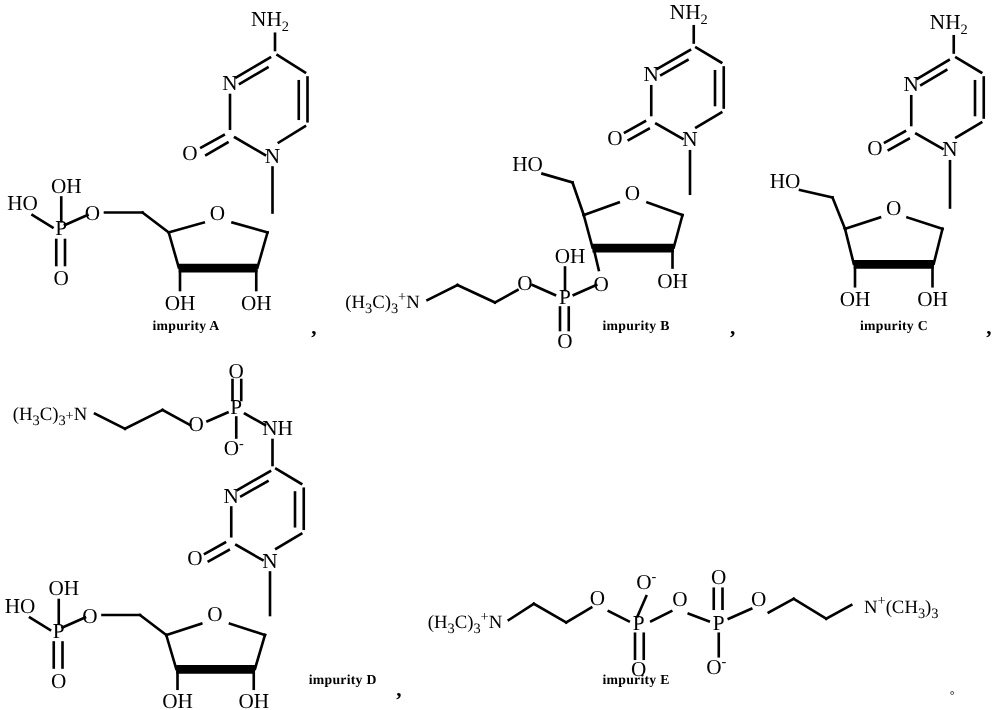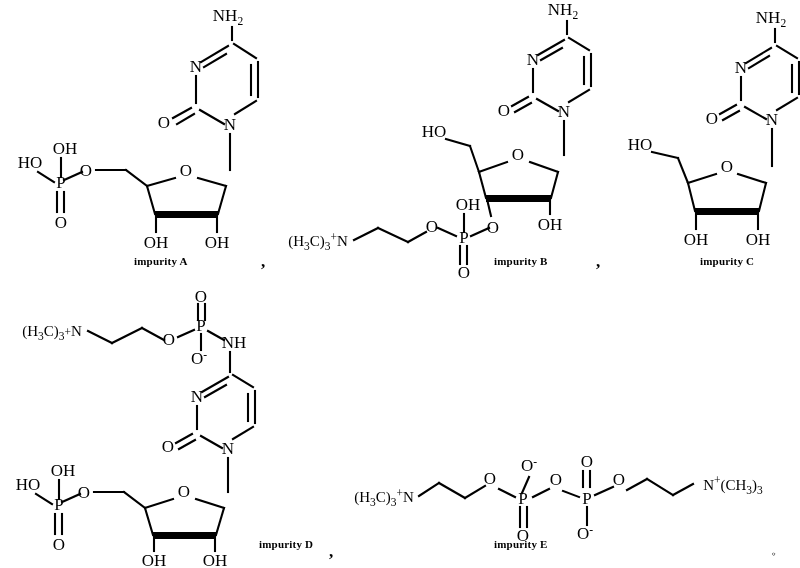--- a/index.html
+++ b/index.html
@@ -11,21 +11,21 @@
   body {
     width: 800px;
     height: 568px;
     position: relative;
     overflow: hidden;
     font-family: "Liberation Serif", "DejaVu Serif", serif;
     color: #000000;
   }
   .sheet {
     position: absolute;
-    left: 16px; top: 0;
+    left: 4px; top: 0;
     width: 652px;
     height: 568px;
   }
   .struct {
     position: absolute;
   }
   svg { display: block; overflow: visible; }
   svg text {
     font-family: "Liberation Serif", "DejaVu Serif", serif;
     fill: #000000;

